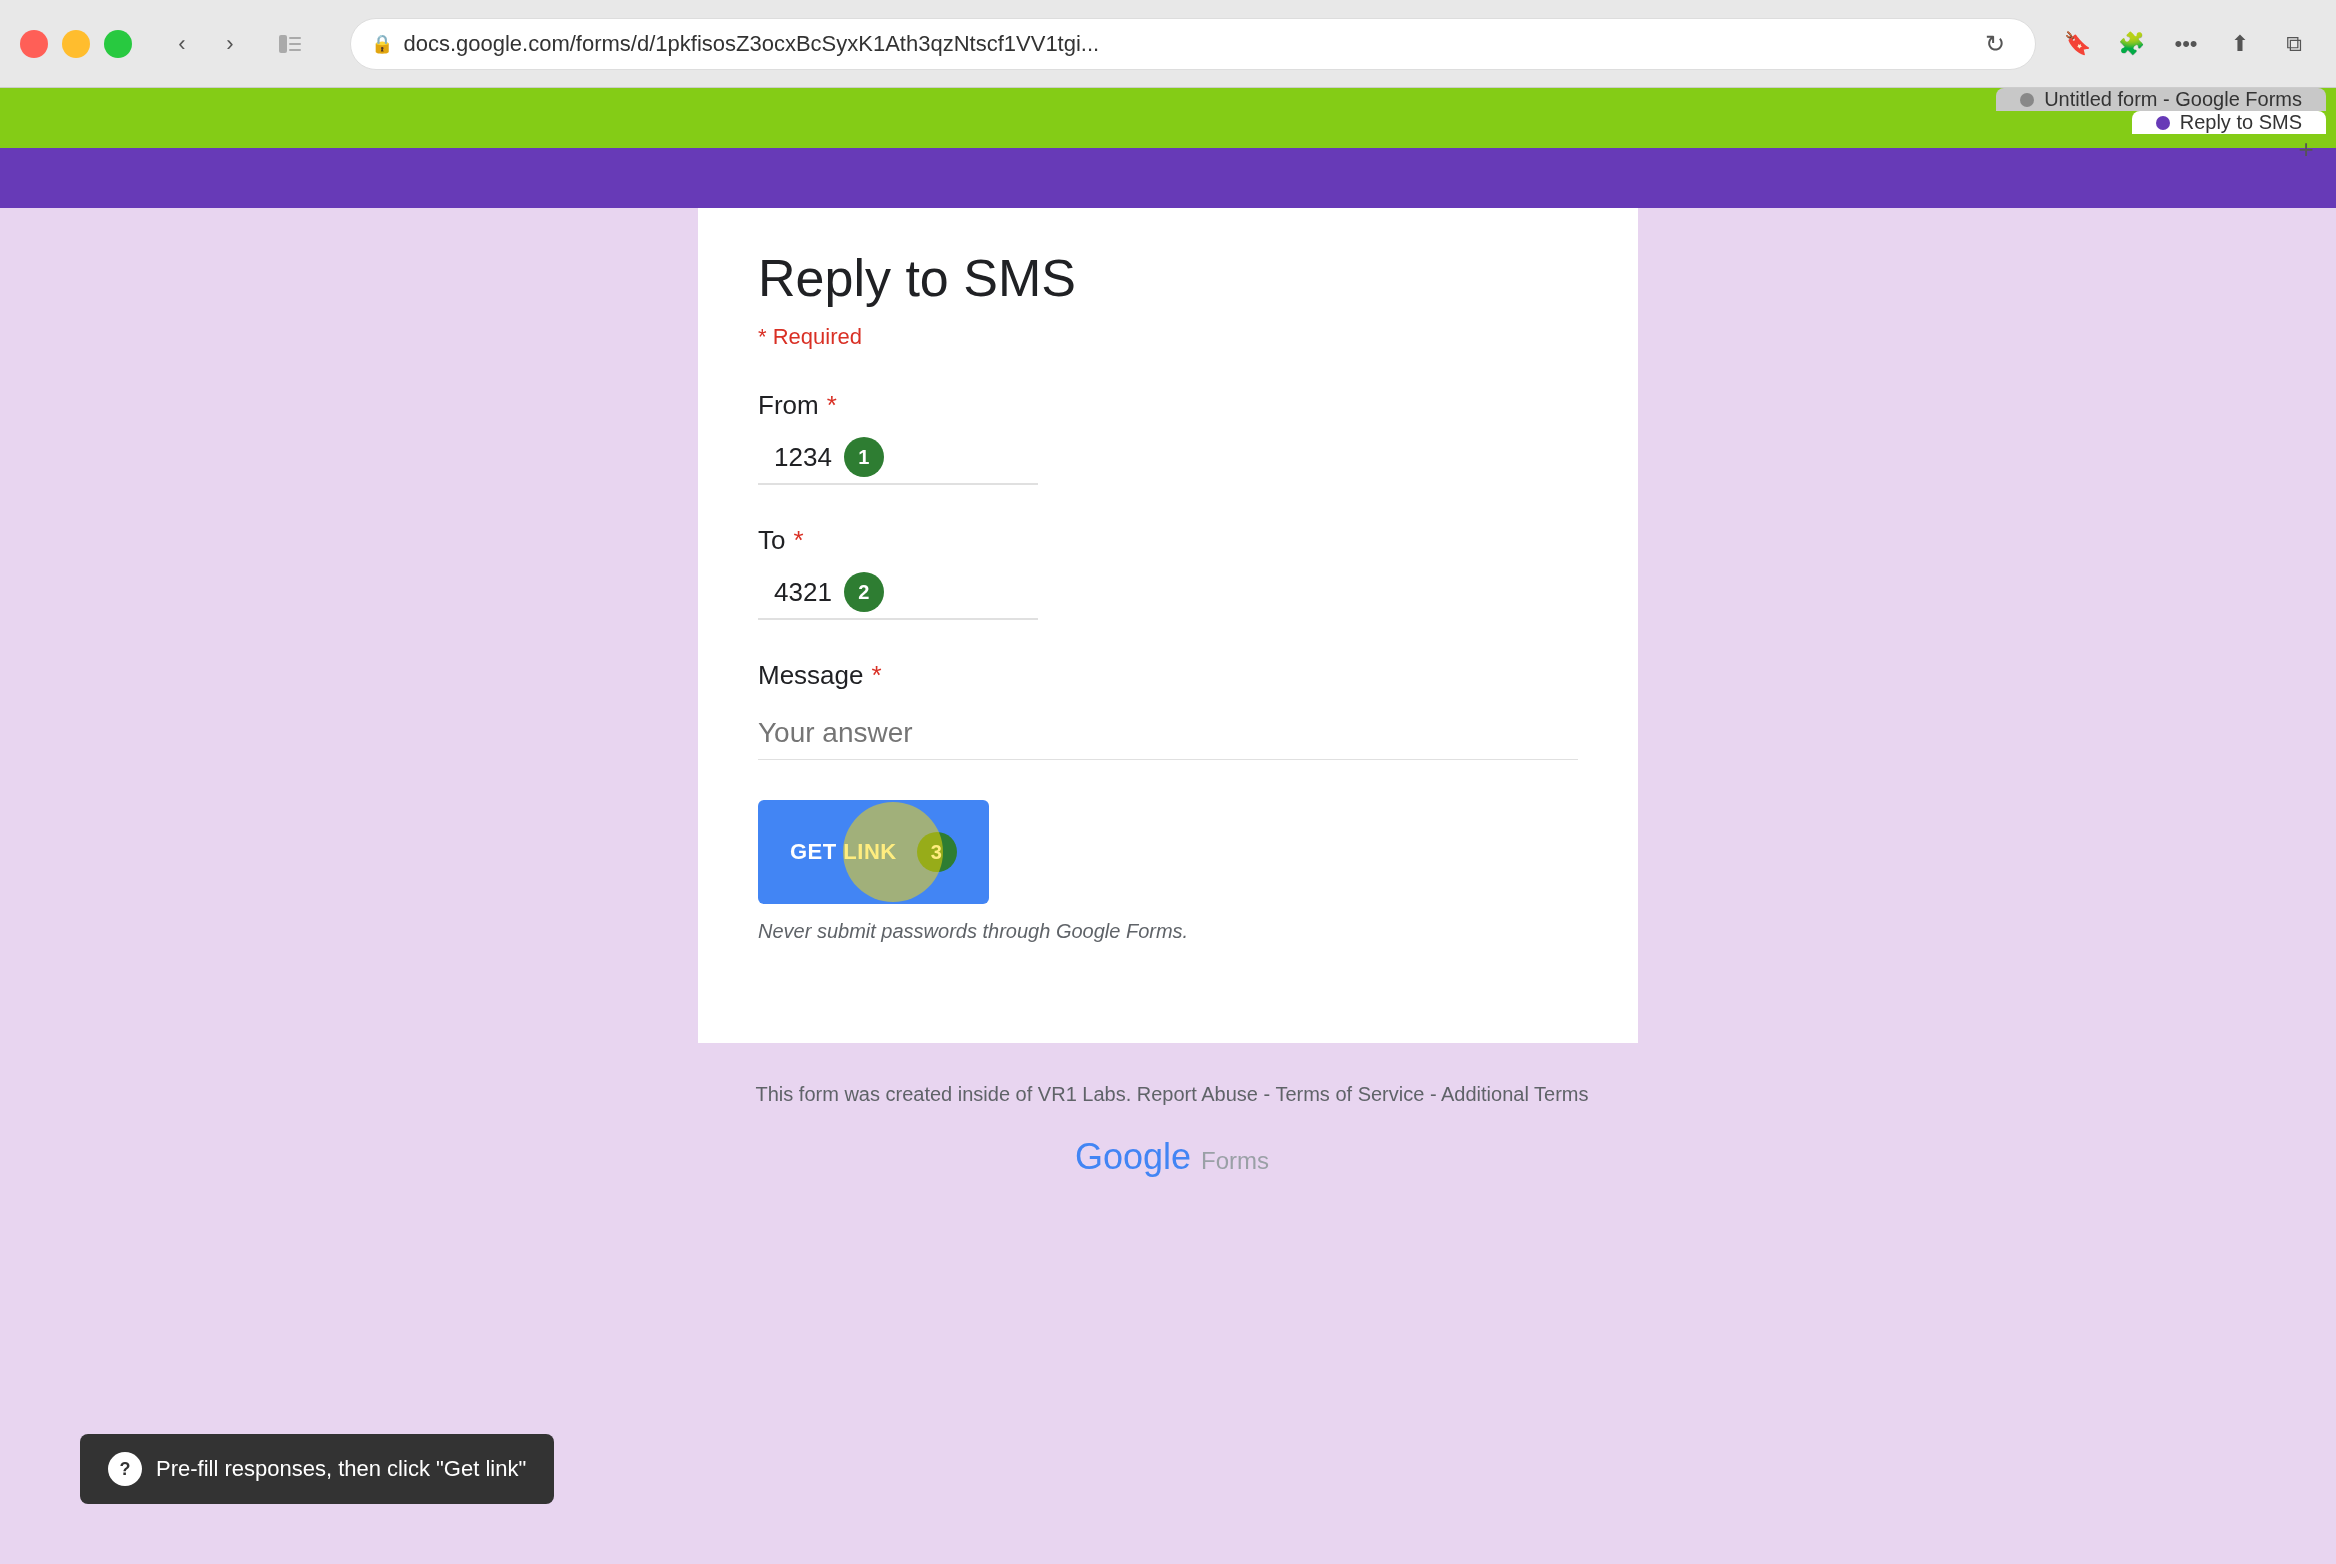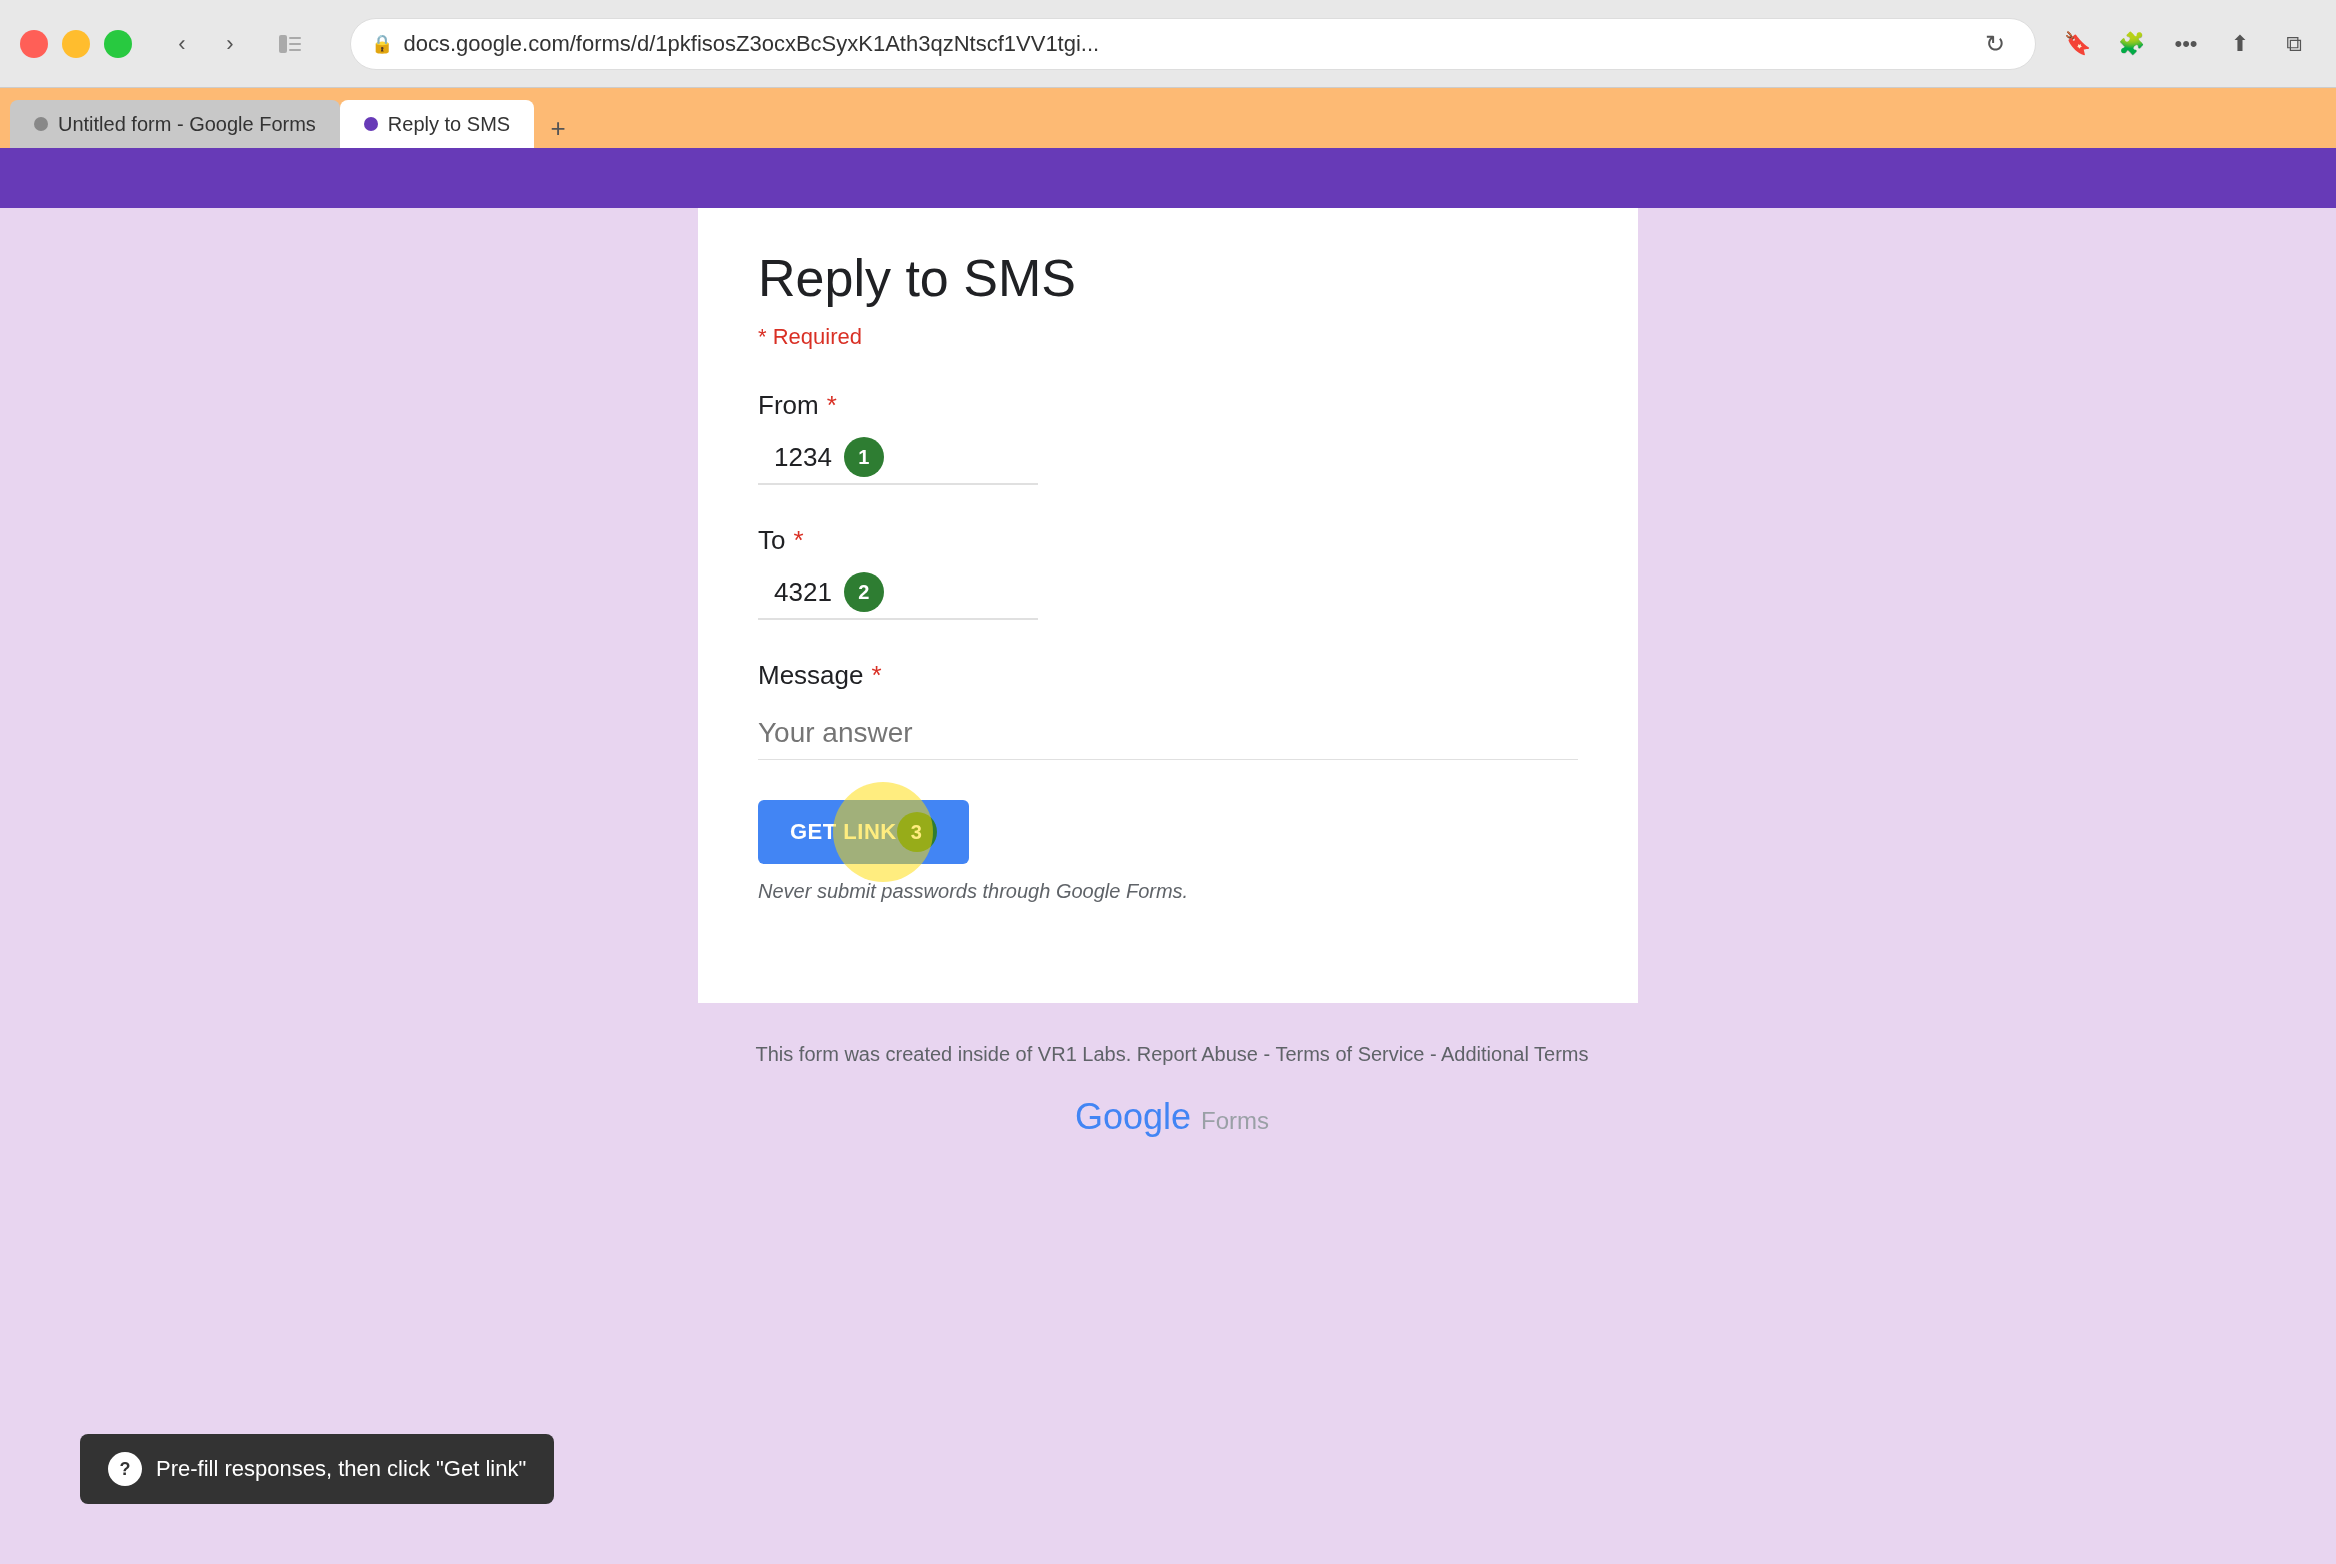--- a/index.html
+++ b/index.html
@@ -125,24 +125,25 @@
       font-size: 22px;
       display: flex;
       align-items: center;
       justify-content: center;
     }
 
     
     .tab-bar {
       width: 100%;
       height: 60px;
-      background: #fdba74;
+      background: #84cc16;
       display: flex;
       align-items: flex-end;
       padding: 0 10px;
+      flex-direction: column;
     }
 
     .tab {
       height: 48px;
       padding: 0 24px;
       display: flex;
       align-items: center;
       font-size: 20px;
       color: #333;
       cursor: pointer;
@@ -275,29 +276,29 @@
       color: #9aa0a6;
       outline: none;
       background: transparent;
     }
 
     .get-link-btn {
       background: #4285f4;
       color: white;
       border: none;
       border-radius: 6px;
-      padding: 12px 32px;
+      padding: 32px 32px;
       font-size: 22px;
       font-weight: 600;
       cursor: pointer;
       letter-spacing: 0.5px;
       position: relative;
       display: inline-flex;
       align-items: center;
-      gap: 0;
+      gap: 20px;
     }
 
     .get-link-highlight {
       position: absolute;
       width: 100px;
       height: 100px;
       background: rgba(255, 220, 0, 0.5);
       border-radius: 50%;
       top: 50%;
       left: 50%;

